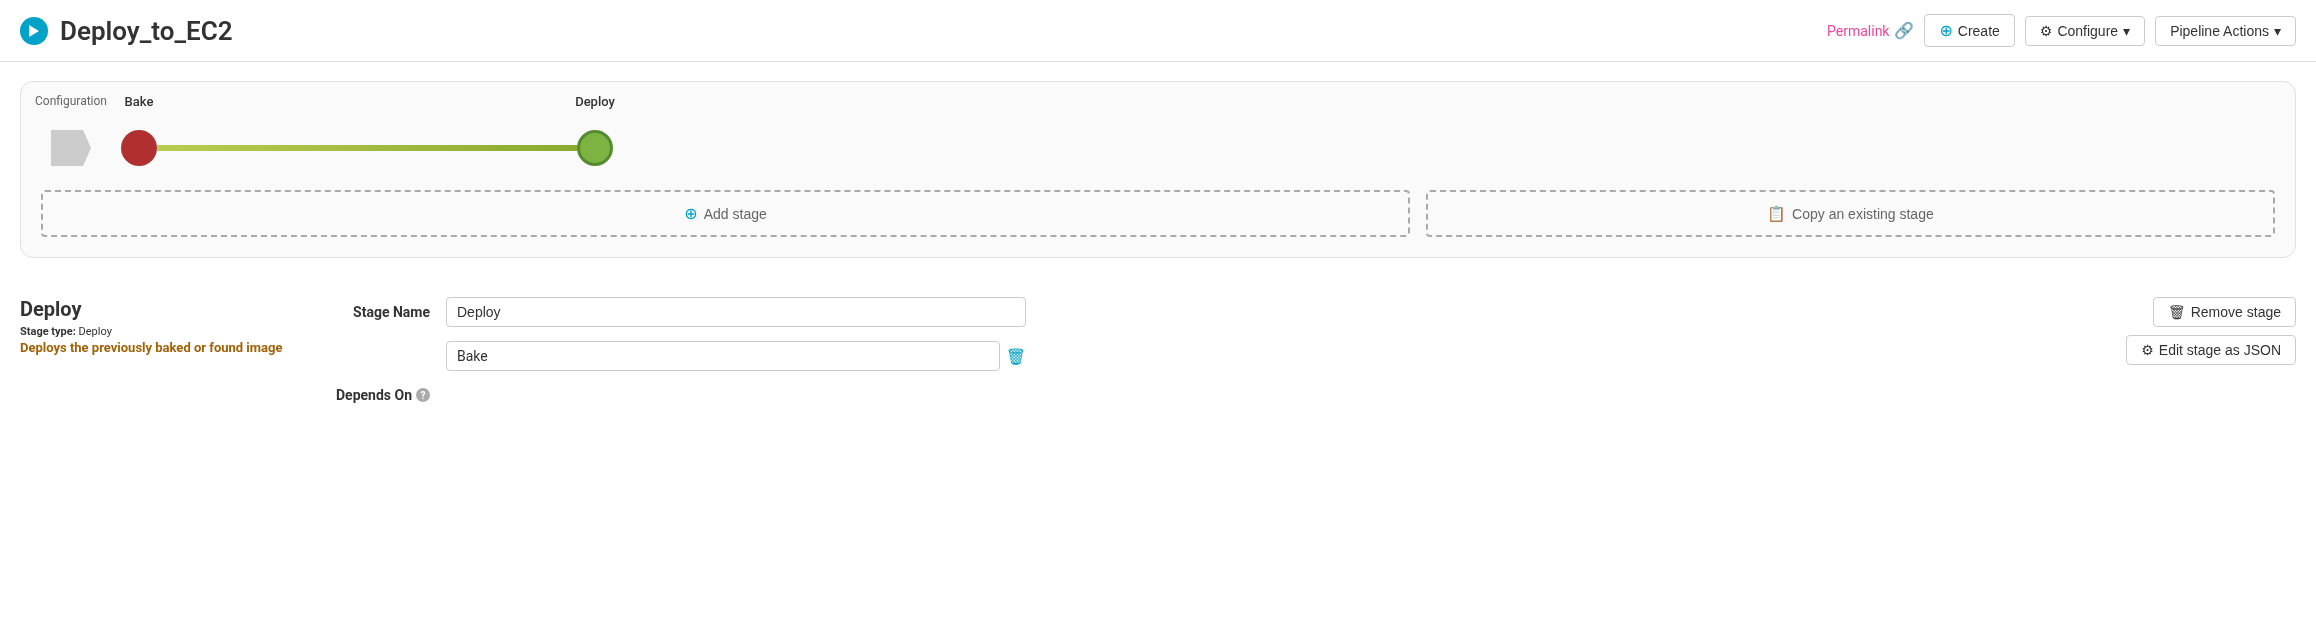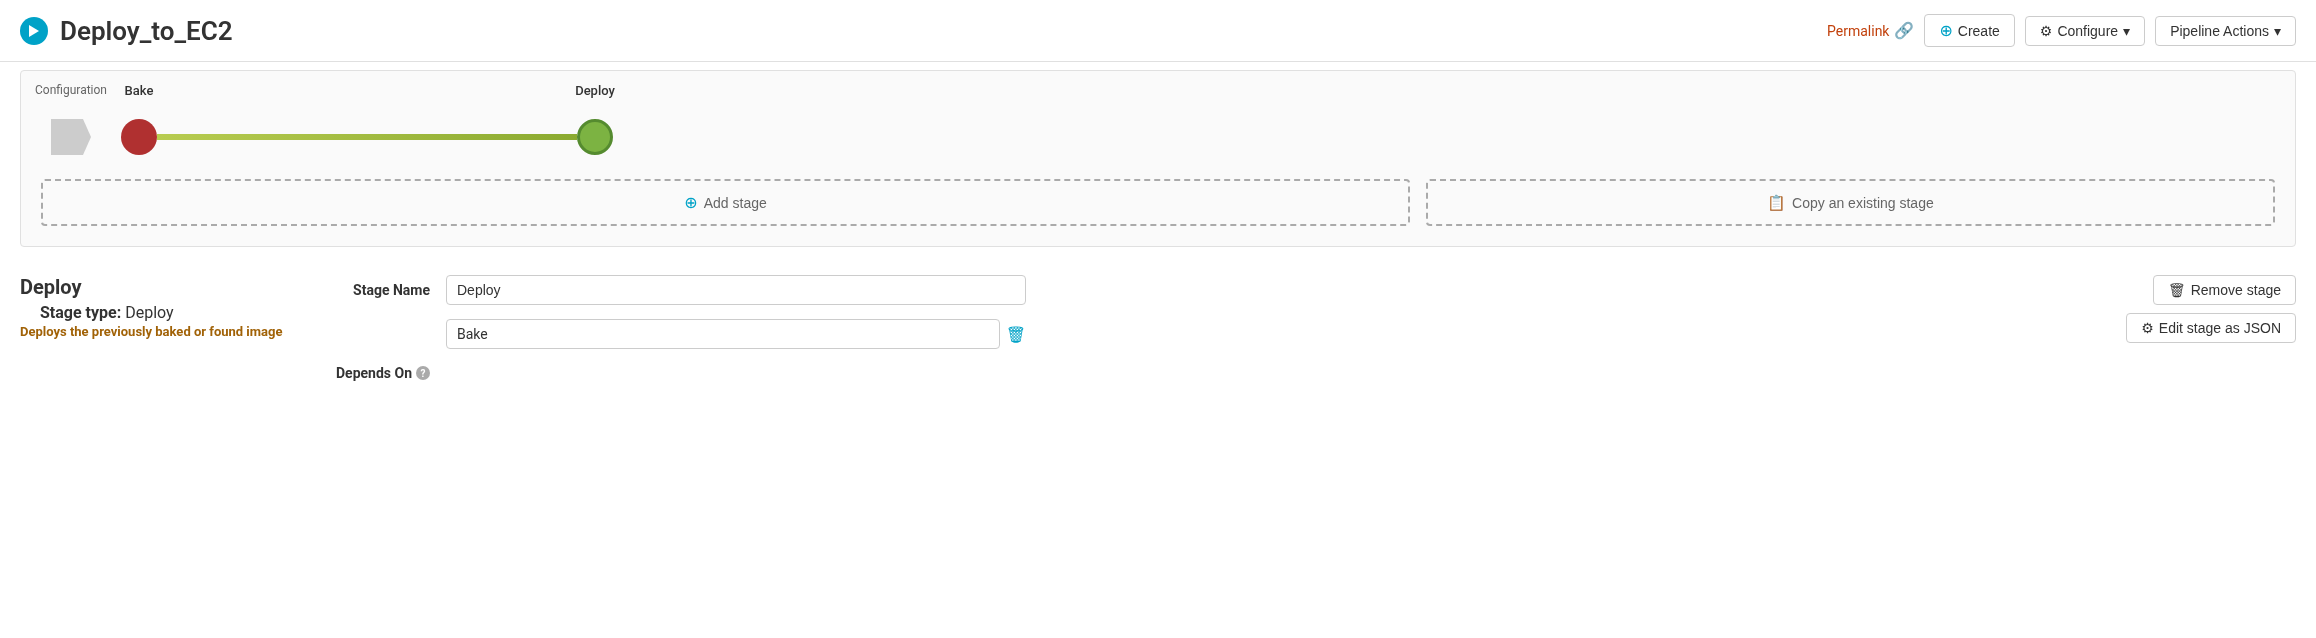--- a/index.html
+++ b/index.html
@@ -44,21 +44,21 @@
       font-size: 26px;
       font-weight: 600;
       color: #333;
     }
     .header-actions {
       display: flex;
       align-items: center;
       gap: 10px;
     }
     .permalink-link {
-      color: #c2410c;
+      color: #ec4899;
       text-decoration: none;
       font-size: 14px;
       display: flex;
       align-items: center;
       gap: 5px;
       justify-content: center;
     }
     .permalink-icon {
       font-size: 16px;
     }
@@ -76,22 +76,22 @@
       white-space: nowrap;
     }
     .btn-create {
       border-color: #ccc;
     }
 
     
     .pipeline-canvas {
       background: #fafafa;
       border: 1px solid #e0e0e0;
-      margin: 8px 20px;
-      border-radius: 4px;
+      margin: 19px 20px;
+      border-radius: 13px;
       padding: 20px;
     }
 
     .add-stage-btn {
       flex: 1;
       padding: 12px;
       border: 2px dashed #aaa;
       border-radius: 4px;
       background: transparent;
       cursor: pointer;
@@ -128,23 +128,22 @@
     .stage-info {
       width: 280px;
       flex-shrink: 0;
     }
     .stage-info-title {
       font-size: 20px;
       font-weight: 700;
       margin-bottom: 4px;
     }
     .stage-info-type {
-      font-size: 16px;
+      font-size: 11px;
       margin-bottom: 2px;
-      margin-left: 20px;
     }
     .stage-info-desc {
       font-size: 13px;
       color: #a16207;
       font-weight: bold;
     }
 
     .stage-form {
       flex: 1;
     }

